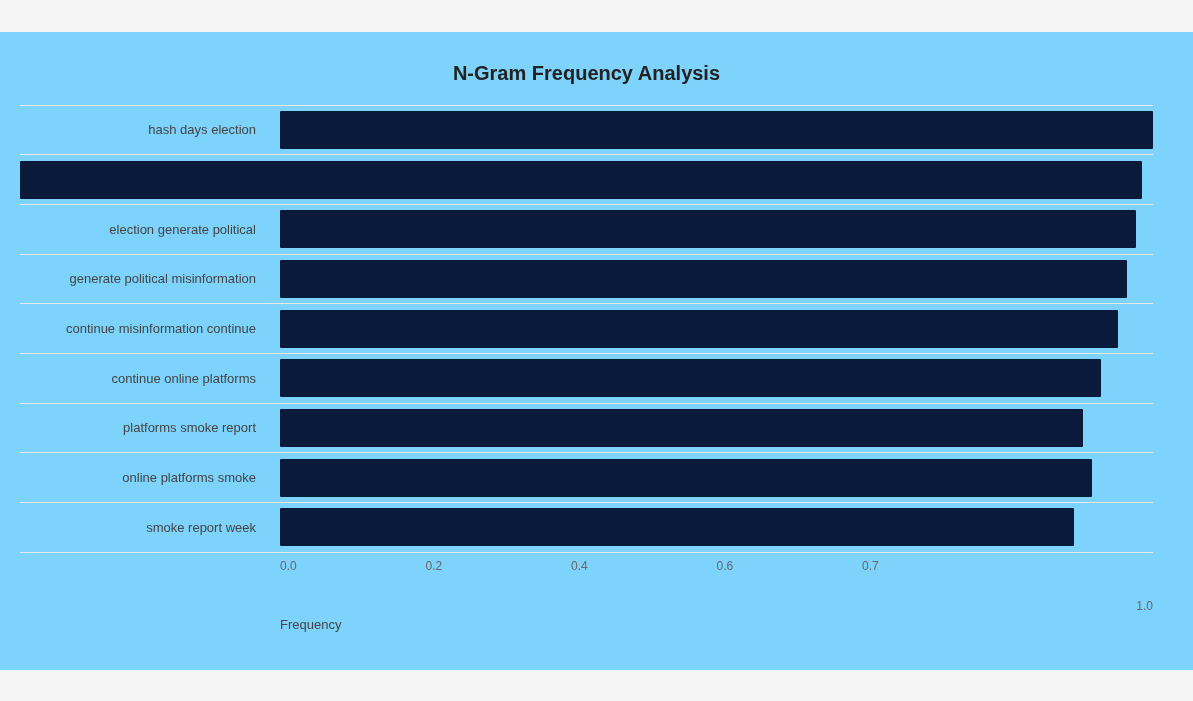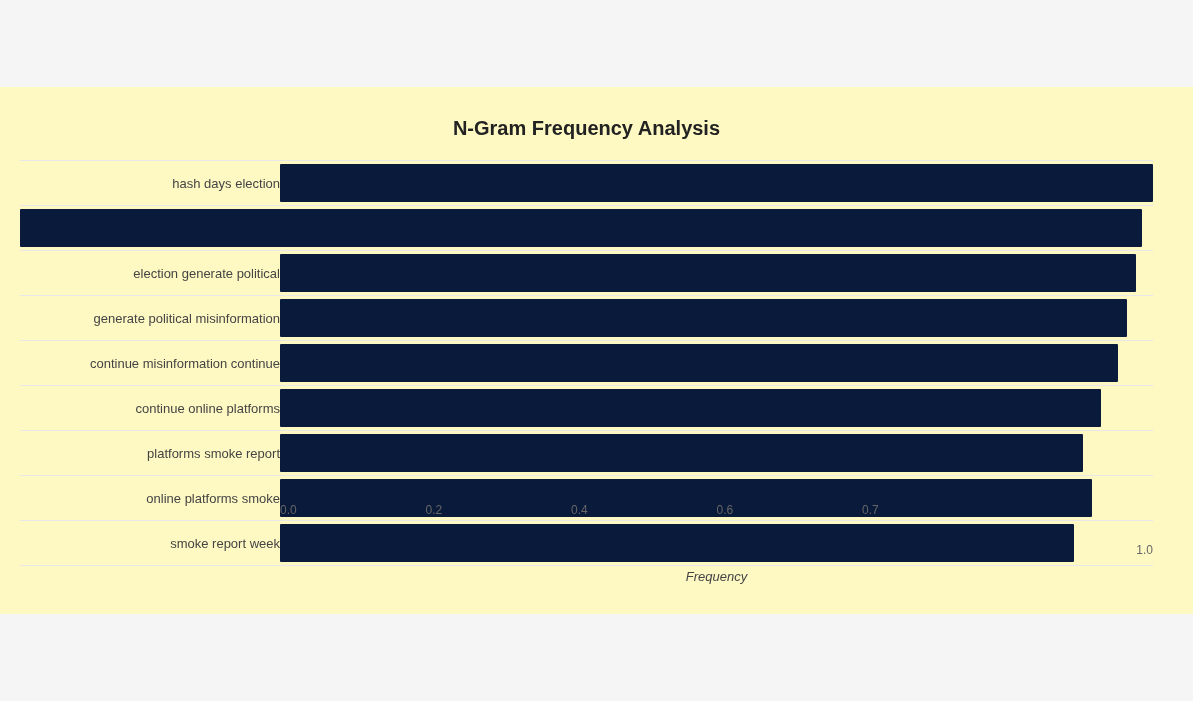--- a/index.html
+++ b/index.html
@@ -6,23 +6,23 @@
     body {
       background: #f5f5f5;
       font-family: Arial, sans-serif;
       width: 1193px;
       height: 701px;
       display: flex;
       align-items: center;
       justify-content: center;
     }
     .chart-container {
-      background: #fef9c3;
+      background: #7dd3fc;
       width: 1193px;
-      height: 527px;
+      height: 638px;
       padding: 20px 40px 60px 20px;
       position: relative;
     }
     .chart-title {
       text-align: center;
       font-size: 20px;
       font-weight: bold;
       color: #222;
       margin-bottom: 20px;
       padding-top: 10px;
@@ -39,21 +39,21 @@
       flex: 1;
       border-bottom: 1px solid #e8e8e8;
       padding: 3px 0;
     }
     .bar-row:first-child {
       border-top: 1px solid #e8e8e8;
     }
     .bar-label {
       width: 260px;
       text-align: right;
-      padding-right: 0;
+      padding-right: 24px;
       font-size: 13px;
       color: #444;
       flex-shrink: 0;
     }
     .bar-track {
       flex: 1;
       height: 100%;
       display: flex;
       align-items: center;
       position: relative;
@@ -73,26 +73,25 @@
       flex: 1;
       text-align: left;
       font-size: 12px;
       color: #666;
     }
     .x-tick:last-child {
       text-align: right;
       margin-top: 40px;
     }
     .x-label {
-      text-align: center;
+      text-align: left;
       margin-left: 260px;
       font-size: 13px;
       color: #444;
-      margin-top: 12px;
-      font-style: italic;
+      margin-top: 4px;
     }
   </style>
 </head>
 <body>
 
 <div class="chart-container">
   <div class="chart-title">N-Gram Frequency Analysis</div>
   <div class="chart-area">
 
   <div class="bar-row">

